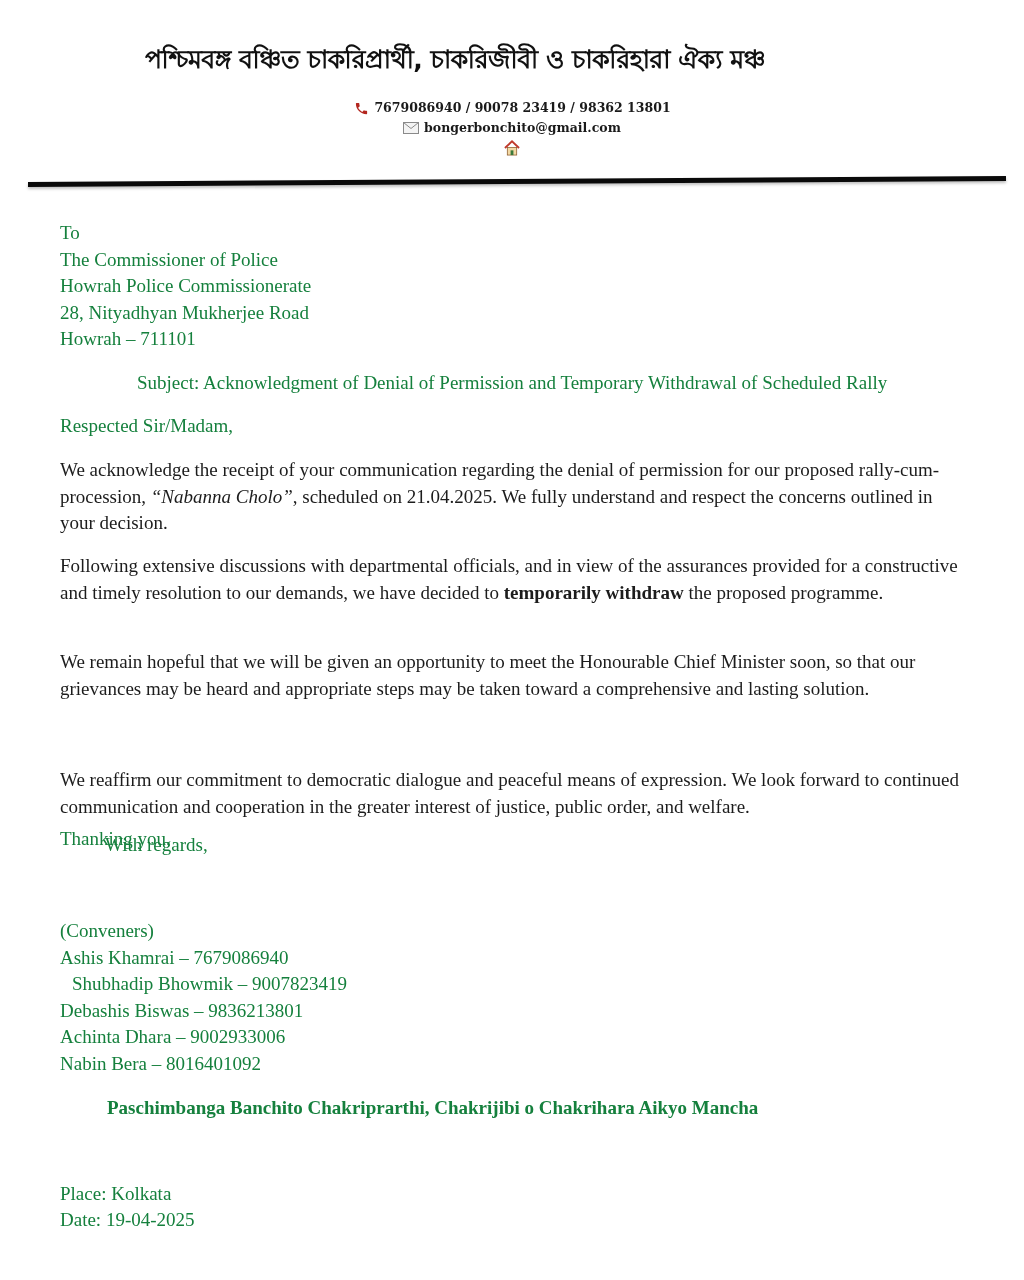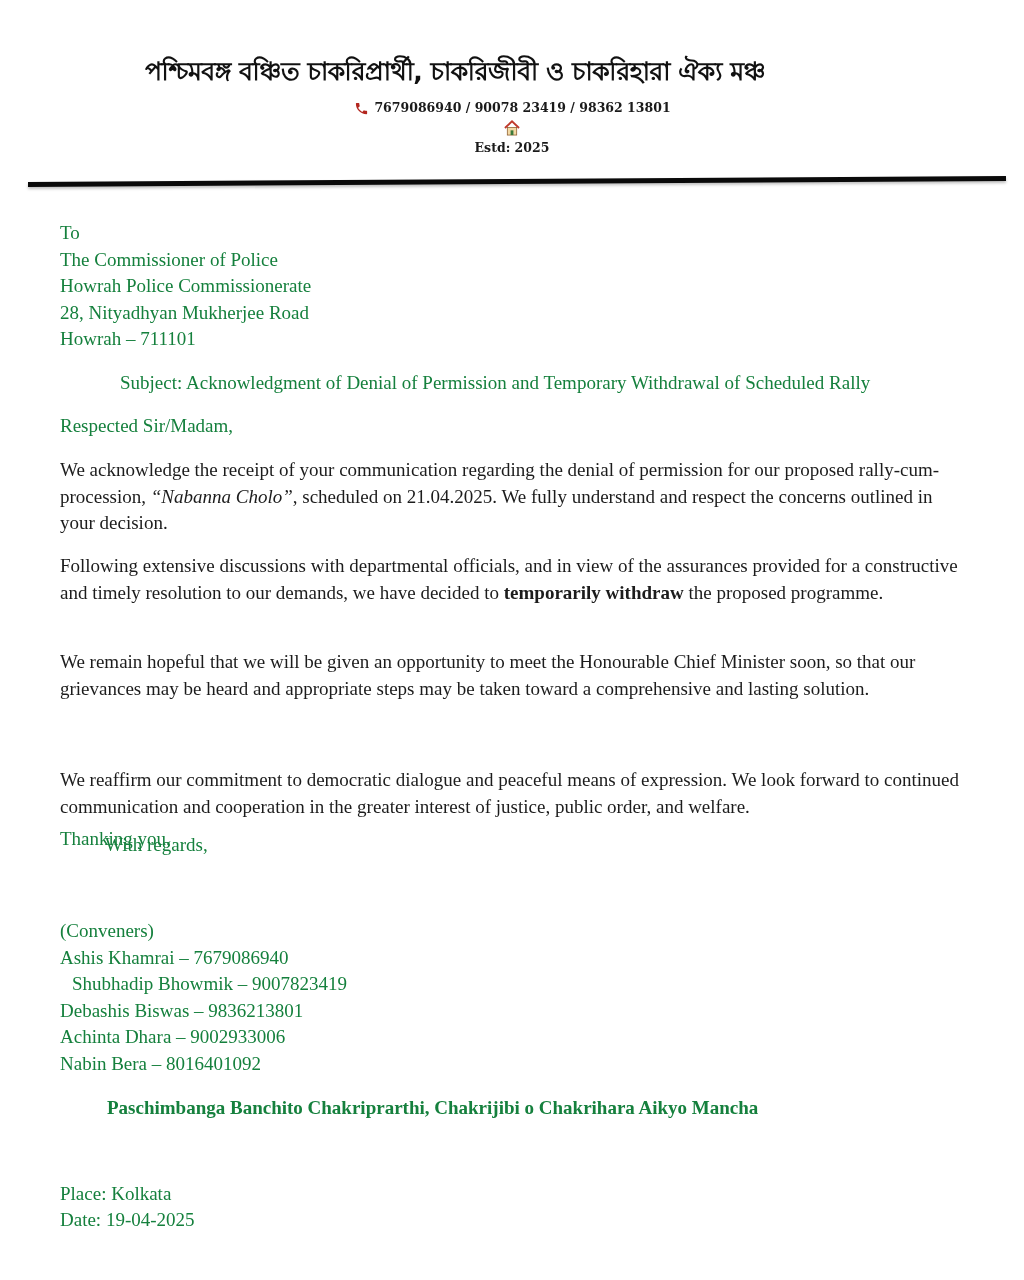--- a/index.html
+++ b/index.html
@@ -12,21 +12,21 @@
       height: 1280px;
       position: relative;
       overflow: hidden;
       color: #1a1a1a;
       font-family: "Liberation Serif", "DejaVu Serif", serif;
     }
     .letterhead-title {
       position: absolute;
       left: 0;
       width: 910px;
-      top: 54px;
+      top: 42px;
       text-align: center;
       font-family: "DejaVu Sans", "Liberation Sans", sans-serif;
       font-weight: bold;
       font-size: 25px;
       letter-spacing: -0.5px;
       color: #111;
       line-height: 36px;
     }
     .contact-block {
       position: absolute;
@@ -98,41 +98,47 @@
   <div class="contact-line">
     <span class="icon">
       <svg width="15" height="15" viewBox="0 0 24 24">
         <path d="M6.6 10.8c1.4 2.8 3.8 5.1 6.6 6.6l2.2-2.2c.3-.3.7-.4 1-.2 1.1.4 2.3.6 3.6.6.6 0 1 .4 1 1V20c0 .6-.4 1-1 1C10.6 21 3 13.4 3 4c0-.6.4-1 1-1h3.5c.6 0 1 .4 1 1 0 1.3.2 2.5.6 3.6.1.3 0 .7-.2 1L6.6 10.8z" fill="#b3261e"></path>
       </svg>
     </span>
     <span>7679086940 / 90078 23419 / 98362 13801</span>
   </div>
   <div class="contact-line">
     <span class="icon">
+      <svg width="16" height="12" viewBox="0 0 16 12">
+        <rect x="0.5" y="0.5" width="15" height="11" fill="#f4f4f4" stroke="#8a8a8a"></rect>
+        <path d="M0.5 0.5 L8 6.5 L15.5 0.5" fill="none" stroke="#8a8a8a"></path>
+      </svg>
+    </span>
+    <span>bongerbonchito@gmail.com</span>
+  </div>
+  <div class="contact-line">
+    <span class="icon">
       <svg width="17" height="16" viewBox="0 0 17 16">
         <path d="M1 8 L8.5 1 L16 8" fill="none" stroke="#c0392b" stroke-width="2"></path>
         <rect x="3.5" y="7.5" width="10" height="8" fill="#f3d9a4" stroke="#8b5a2b" stroke-width="0.8"></rect>
         <rect x="7" y="10.5" width="3" height="5" fill="#3b7a3b"></rect>
       </svg>
     </span>
-  </div>
-  <div class="contact-line">
-    <span>Estd: 2025</span>
   </div>
 </div>
 
 <div class="rule"></div>
 
 <div class="text" style="left:60px; top:220px;">To</div>
 <div class="text" style="left:60px; top:247px;">The Commissioner of Police</div>
 <div class="text" style="left:60px; top:273px;">Howrah Police Commissionerate</div>
 <div class="text" style="left:60px; top:300px;">28, Nityadhyan Mukherjee Road</div>
 <div class="text" style="left:60px; top:326px;">Howrah – 711101</div>
 
-<div class="text" style="left:120px; top:370px;">Subject: Acknowledgment of Denial of Permission and Temporary Withdrawal of Scheduled Rally</div>
+<div class="text" style="left:137px; top:370px;">Subject: Acknowledgment of Denial of Permission and Temporary Withdrawal of Scheduled Rally</div>
 
 <div class="text" style="left:60px; top:413px;">Respected Sir/Madam,</div>
 
 <div class="para" style="top:457px;">
   <p><span>We acknowledge the receipt of your communication regarding the denial of permission for our proposed rally-cum-procession, </span><span class="italic">“Nabanna Cholo”</span><span>, scheduled on 21.04.2025. We fully understand and respect the concerns outlined in your decision.</span></p>
 </div>
 
 <div class="para" style="top:553px;">
   <p><span>Following extensive discussions with departmental officials, and in view of the assurances provided for a constructive and timely resolution to our demands, we have decided to </span><span class="bold">temporarily withdraw</span><span> the proposed programme.</span></p>
 </div>

